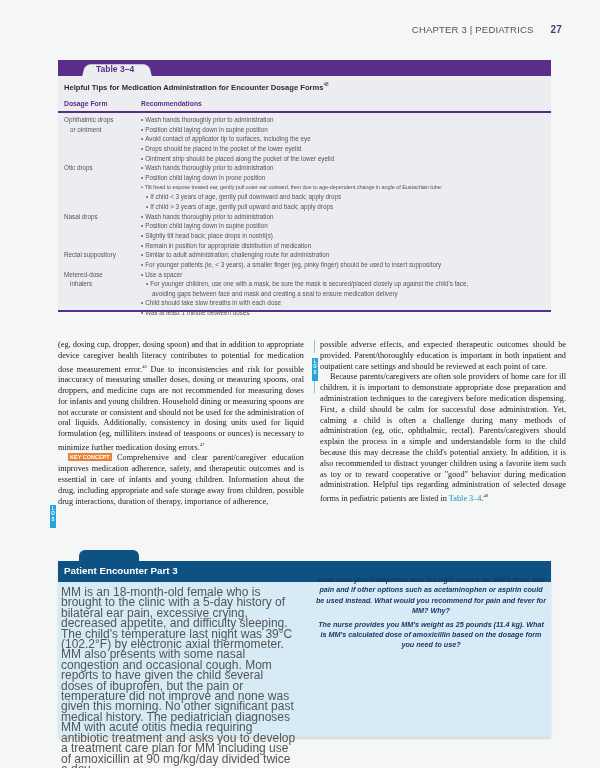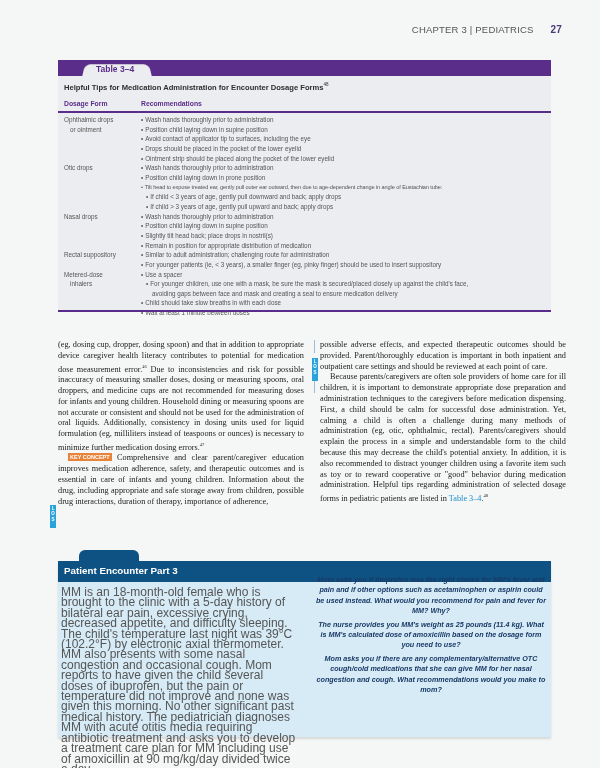--- a/index.html
+++ b/index.html
@@ -159,15 +159,14 @@
 <div class="pe-tab"></div>
 <div class="pe-box">
   <div class="pe-head">Patient Encounter Part 3</div>
   <div class="pe-left">
     <p>MM is an 18-month-old female who is brought to the clinic with a 5-day history of bilateral ear pain, excessive crying, decreased appetite, and difficulty sleeping. The child's temperature last night was 39°C (102.2°F) by electronic axial thermometer. MM also presents with some nasal congestion and occasional cough. Mom reports to have given the child several doses of ibuprofen, but the pain or temperature did not improve and none was given this morning. No other significant past medical history. The pediatrician diagnoses MM with acute otitis media requiring antibiotic treatment and asks you to develop a treatment care plan for MM including use of amoxicillin at 90 mg/kg/day divided twice a day.</p>
     <p class="q">What additional information would you need to develop an appropriate treatment care plan for MM?</p>
   </div>
   <div class="pe-right">
     <p>Mom asks you if ibuprofen was the right choice for MM's fever and pain and if other options such as acetaminophen or aspirin could be used instead. What would you recommend for pain and fever for MM? Why?</p>
     <p>The nurse provides you MM's weight as 25 pounds (11.4 kg). What is MM's calculated dose of amoxicillin based on the dosage form you need to use?</p>
-    <p>Mom asks you if there are any complementary/alternative OTC cough/cold medications that she can give MM for her nasal congestion and cough. What recommendations would you make to mom?</p>
   </div>
 </div>
 
 </body></html>

